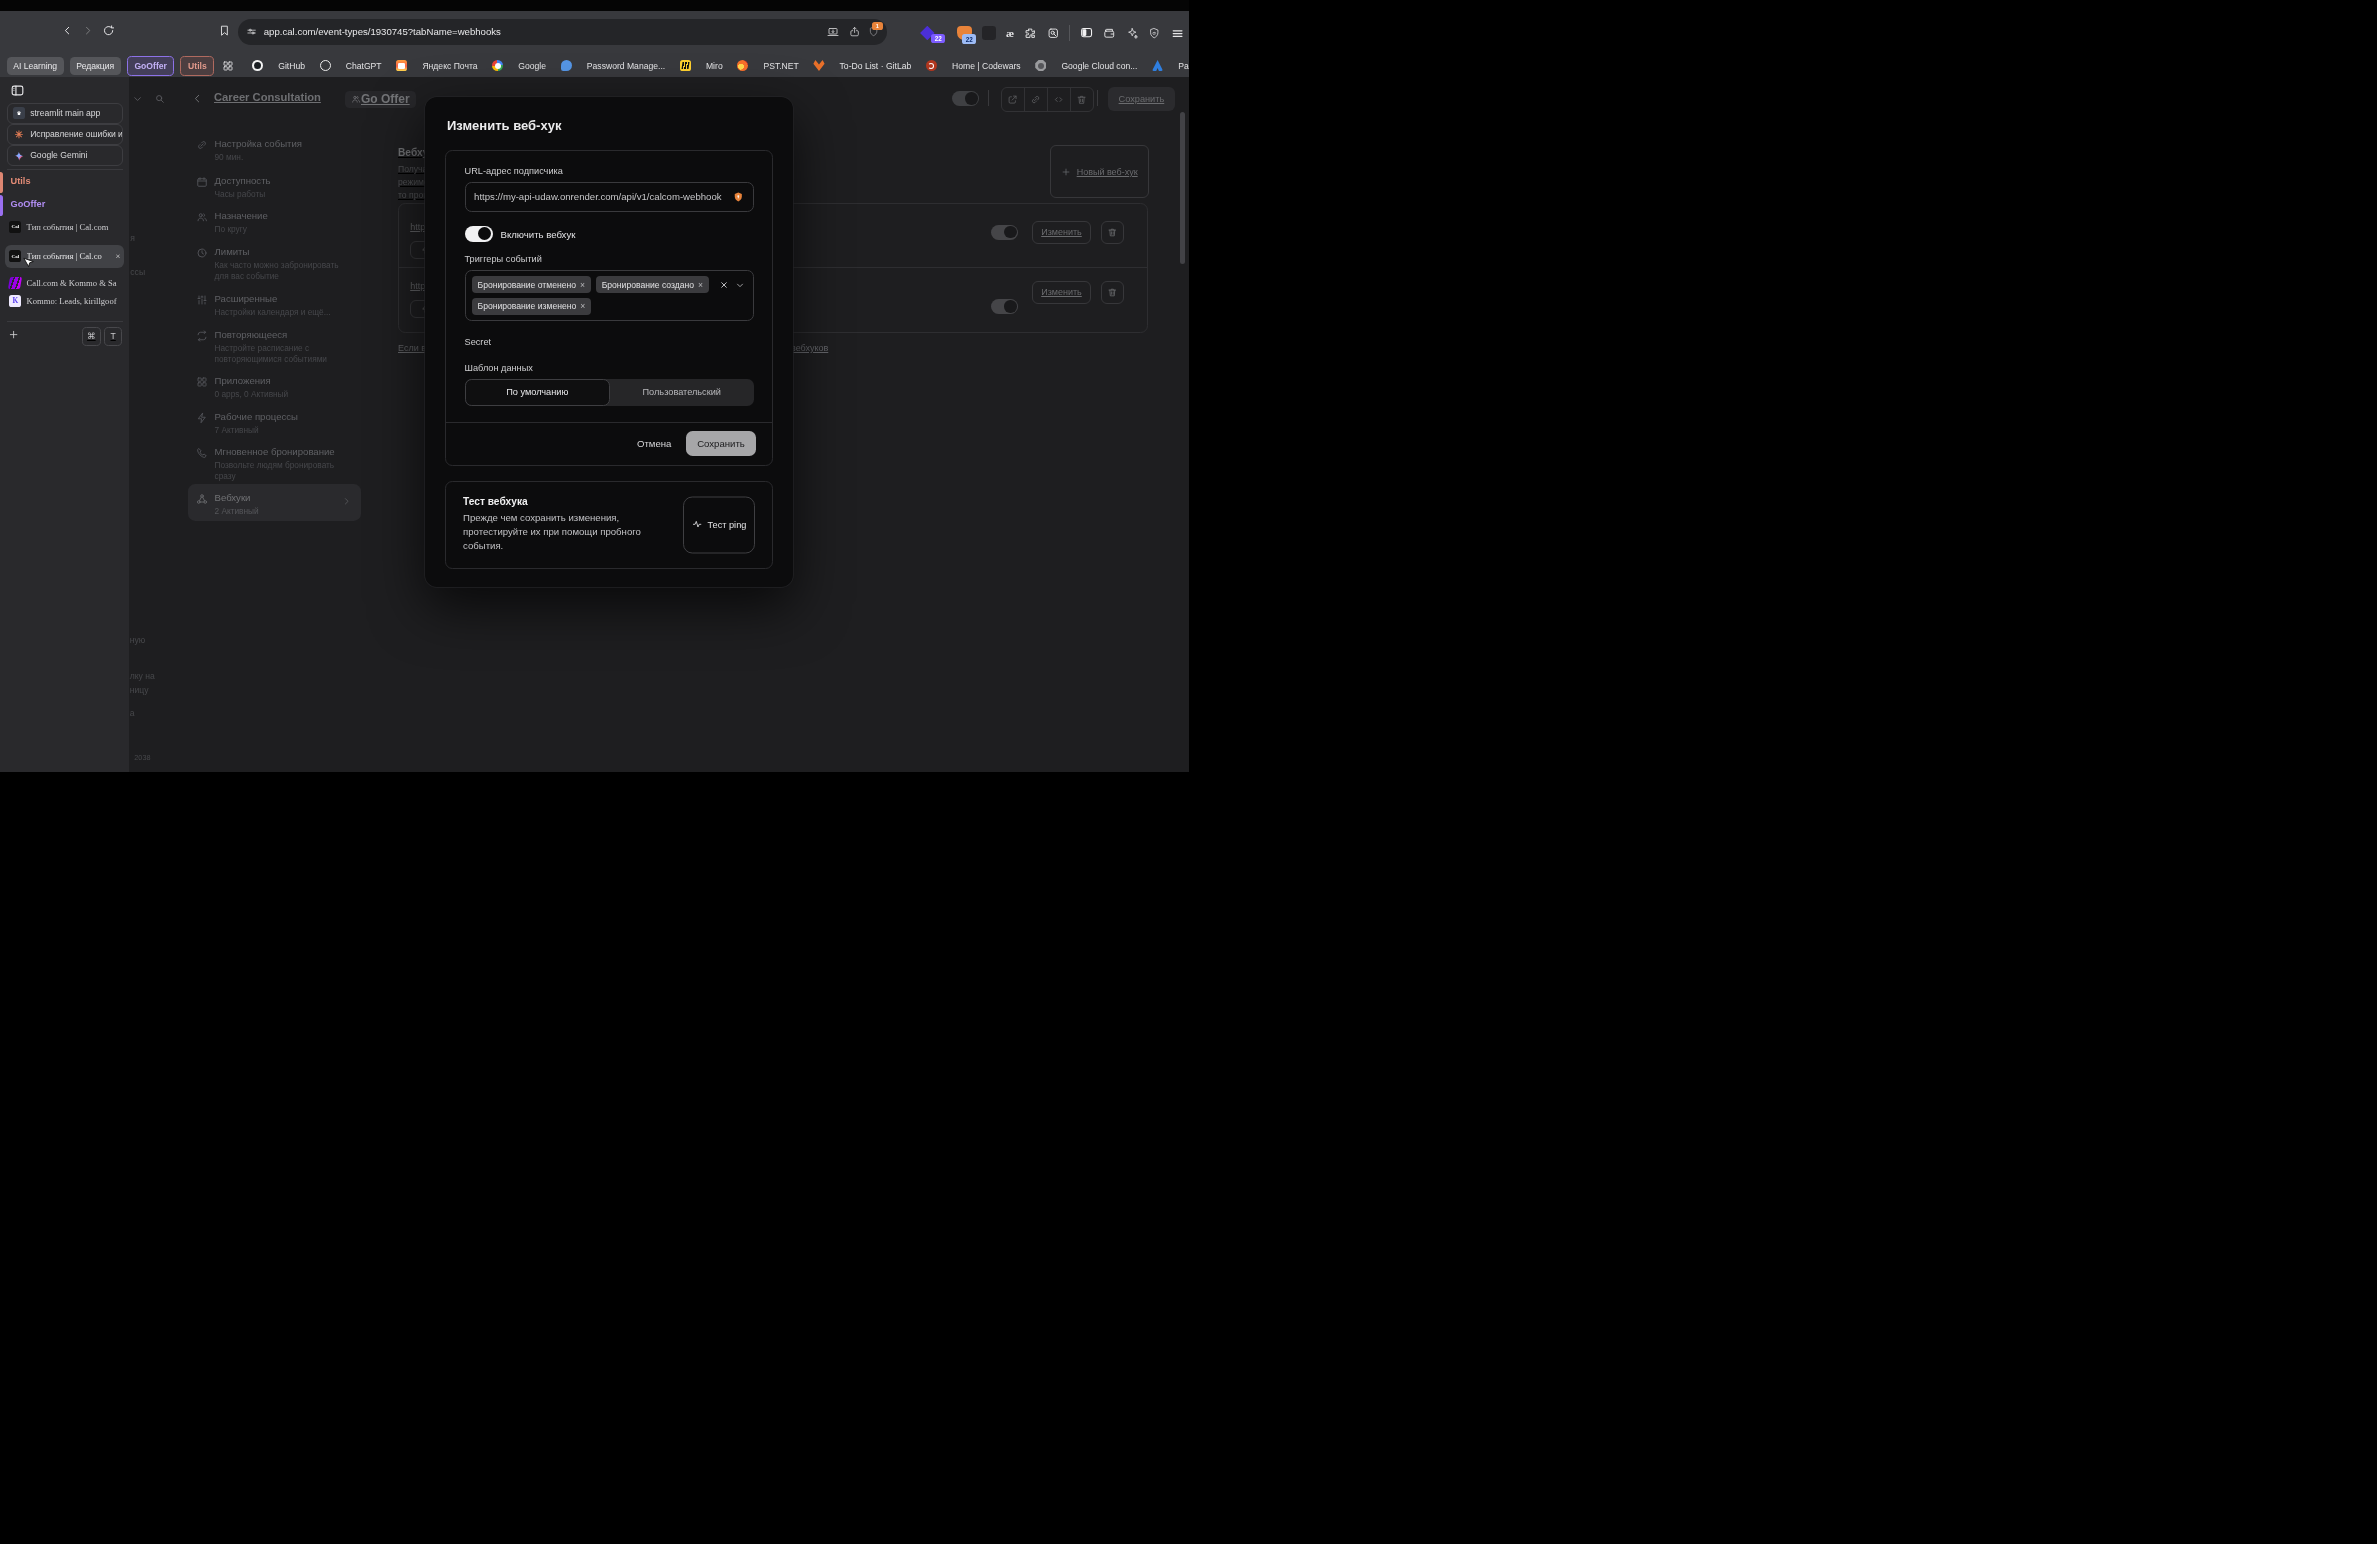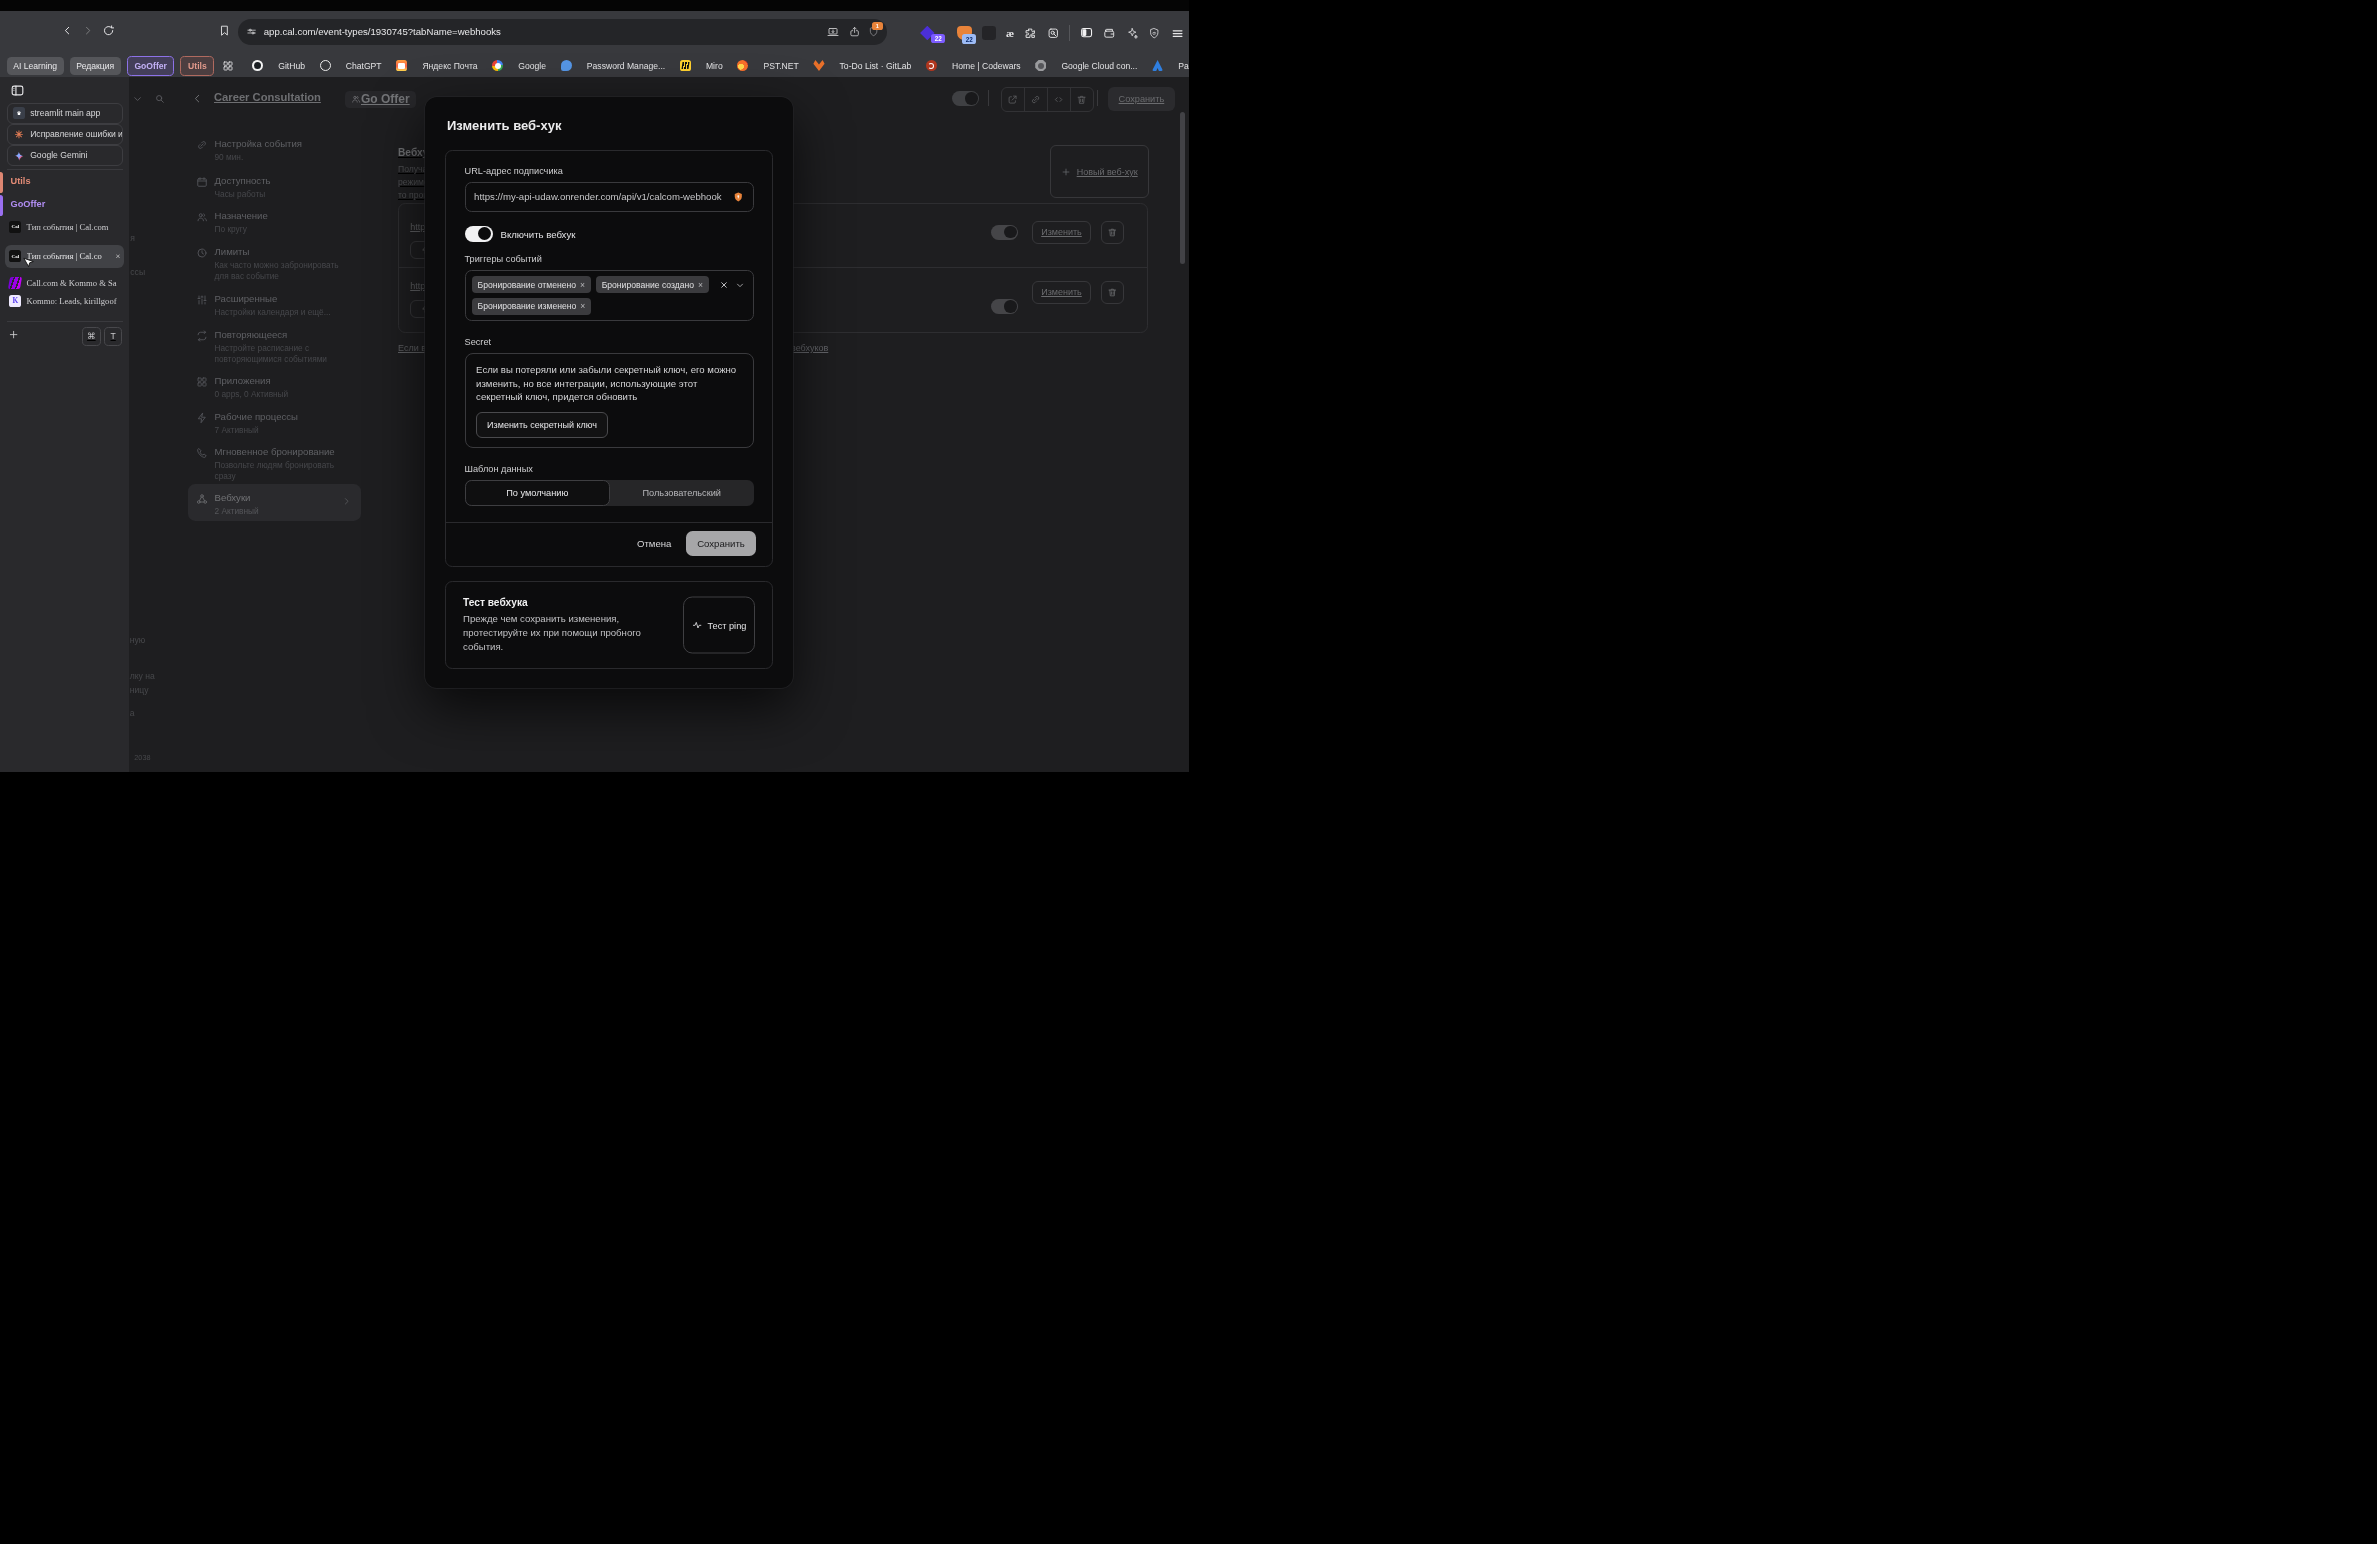--- a/index.html
+++ b/index.html
@@ -743,24 +743,20 @@
           <svg class="ic" width="10" height="10" viewBox="0 0 24 24" style="stroke-width:2.2">
               <use href="#i-x"></use>
             </svg>
           <svg class="ic" width="10" height="10" viewBox="0 0 24 24">
               <use href="#i-chevd"></use>
             </svg>
         </span>
       </div>
 
       <div class="flabel" style="margin-top:16px">Secret</div>
-      <div class="secret-box">
-        <p>Если вы потеряли или забыли секретный ключ, его можно изменить, но все интеграции, использующие этот секретный ключ, придется обновить</p>
-        <div class="btn-outline">Изменить секретный ключ</div>
-      </div>
 
       <div class="flabel" style="margin-top:16px">Шаблон данных</div>
       <div class="seg">
         <div class="on">По умолчанию</div>
         <div>Пользовательский</div>
       </div>
     </div>
 
     <div class="card-divider"></div>
     <div class="m-footer">

